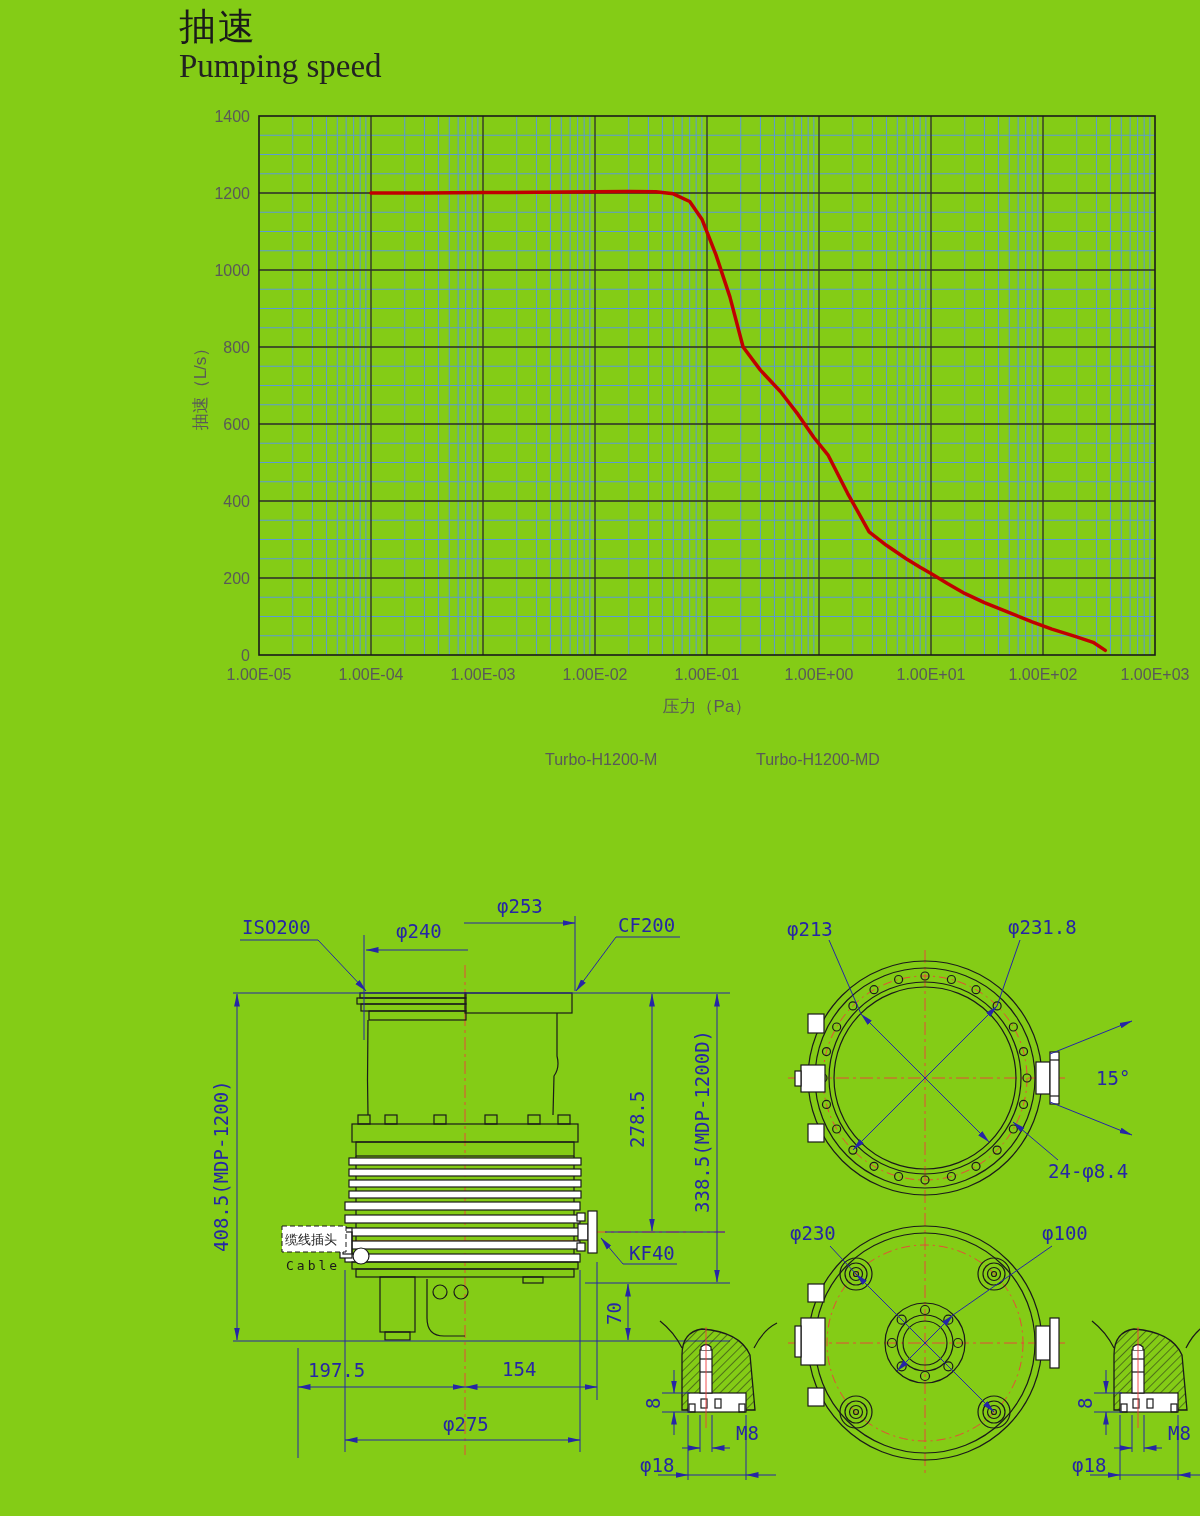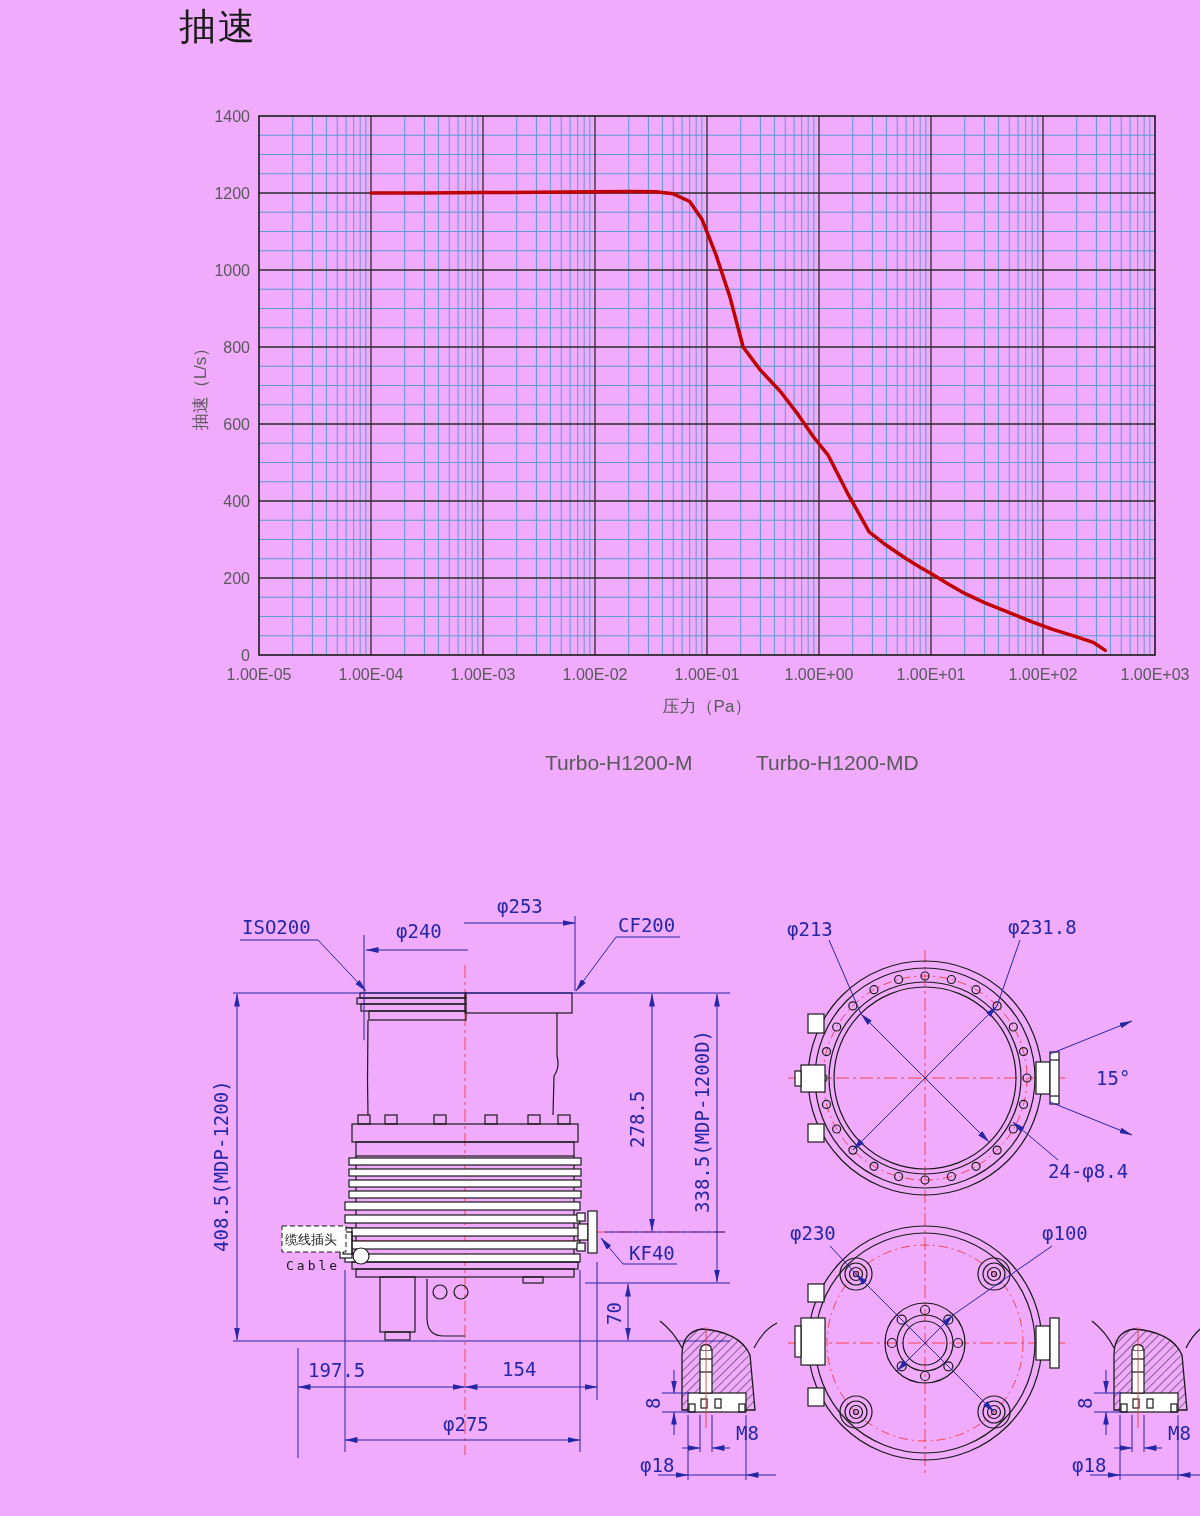--- a/index.html
+++ b/index.html
@@ -1,22 +1,22 @@
 <!DOCTYPE html>
 <html><head>
 <meta charset="utf-8">
 <style>
   html,body{margin:0;padding:0;background:#ffffff;}
-  #page{position:relative;width:1200px;height:1516px;background:#f0abfc;overflow:hidden;
+  #page{position:relative;width:1200px;height:1516px;background:#84cc16;overflow:hidden;
         font-family:"Liberation Sans",sans-serif;}
   .title-zh{position:absolute;left:179px;top:2px;font-family:"DejaVu Sans",sans-serif;
             font-size:37px;color:#1a1a1a;letter-spacing:2px;}
   .title-en{position:absolute;left:179px;top:48px;font-family:"Liberation Serif",serif;
             font-size:33px;color:#222;}
-  .model-label{position:absolute;top:751px;font-size:21px;color:#595959;
+  .model-label{position:absolute;top:751px;font-size:16px;color:#595959;
                font-family:"Liberation Sans",sans-serif;}
   #model-1{left:545px;} #model-2{left:756px;}
   svg text{font-family:"Liberation Sans",sans-serif;}
   .tick{fill:#595959;font-size:16px;}
   .axis-title{fill:#595959;font-size:17px;}
   
   .k{stroke:#1a1a1a;fill:none;stroke-width:1.2;}
   .kf{stroke:#1a1a1a;fill:#fff;stroke-width:1.2;}
   .b{stroke:#2626a6;fill:none;stroke-width:1;}
   .bt{fill:#2626a6;font-family:"DejaVu Sans Mono",monospace;font-size:19px;}
@@ -25,20 +25,21 @@
   .cdash{stroke-dasharray:9 4 2 4;}
   .zh{fill:#1a1a1a;font-size:13px;font-family:"DejaVu Sans",sans-serif;}
   .cable-en{fill:#1a1a1a;font-size:13px;font-family:"DejaVu Sans Mono",monospace;letter-spacing:3px;}
 </style>
 </head>
 <body>
 
 <div id="page">
 
   <div class="title-zh">抽速</div>
+  <div class="title-en">Pumping speed</div>
 
   <svg id="chart-svg" style="position:absolute;left:180px;top:100px;" width="1015" height="645" viewBox="0 0 1015 645">
     <g id="c-minor">
         <line x1="79" y1="535.75" x2="975" y2="535.75" stroke="#5B9BD5" stroke-width="1"></line>
         <line x1="79" y1="516.5" x2="975" y2="516.5" stroke="#5B9BD5" stroke-width="1"></line>
         <line x1="79" y1="497.25" x2="975" y2="497.25" stroke="#5B9BD5" stroke-width="1"></line>
         <line x1="79" y1="458.75" x2="975" y2="458.75" stroke="#5B9BD5" stroke-width="1"></line>
         <line x1="79" y1="439.5" x2="975" y2="439.5" stroke="#5B9BD5" stroke-width="1"></line>
         <line x1="79" y1="420.25" x2="975" y2="420.25" stroke="#5B9BD5" stroke-width="1"></line>
         <line x1="79" y1="381.75" x2="975" y2="381.75" stroke="#5B9BD5" stroke-width="1"></line>

